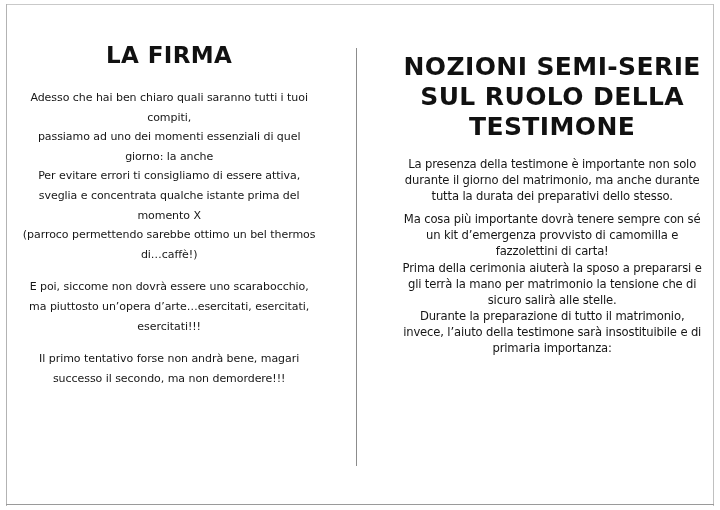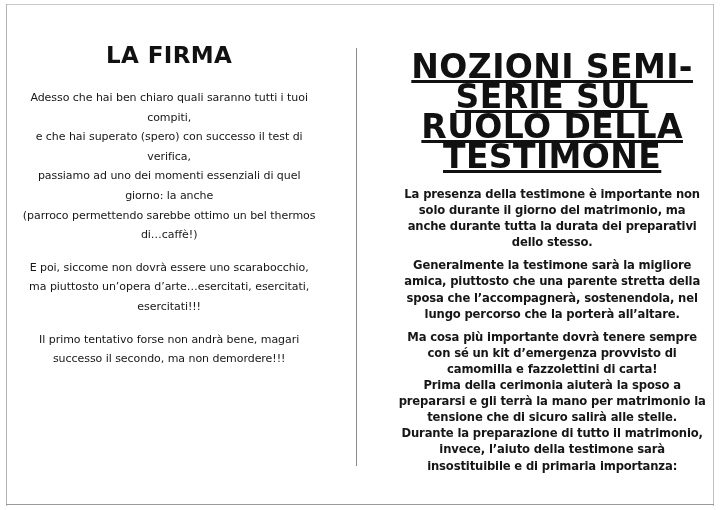--- a/index.html
+++ b/index.html
@@ -86,42 +86,41 @@
     color: #111111;
     font-family: "DejaVu Sans", sans-serif;
     letter-spacing: 0.4px;
   }
   .title-left {
     font-size: 23px;
     line-height: 26px;
     margin: 0 0 20px 0;
   }
   .title-right {
-    font-size: 33px;
+    font-size: 25px;
     line-height: 30px;
     margin: 0 0 14px 0;
     padding: 0 4px;
-    text-decoration: underline;
   }
 
   .para {
     text-align: center;
     color: #161616;
     margin: 0;
   }
   .col-left .para {
     font-size: 11px;
     line-height: 19.6px;
     margin-bottom: 13px;
     letter-spacing: -0.05px;
   }
   .col-right .para {
     font-size: 11.6px;
     line-height: 16.1px;
-    font-weight: bold;
+    font-weight: normal;
     margin-bottom: 7px;
     letter-spacing: -0.15px;
   }
   .col-left .para:last-child,
   .col-right .para:last-child {
     margin-bottom: 0;
   }
 
   .para.tight {
     margin-bottom: 0;
@@ -137,32 +136,31 @@
   <div class="frame-right"></div>
   <div class="frame-bottom"></div>
 
   <div class="divider"></div>
 
   <div class="columns">
 
     <div class="col col-left">
       <h1 class="title title-left">LA FIRMA</h1>
       <p class="para tight">Adesso che hai ben chiaro quali saranno tutti i tuoi compiti,</p>
-      <p class="para tight">e che hai superato (spero)  con successo il test di verifica,</p>
       <p class="para tight">passiamo ad uno dei momenti essenziali di quel giorno: la anche</p>
+      <p class="para tight">Per evitare errori ti consigliamo di essere attiva, sveglia e concentrata qualche istante prima del momento X</p>
       <p class="para">(parroco permettendo sarebbe ottimo un bel thermos di…caffè!)</p>
       <p class="para">E poi, siccome non dovrà essere uno scarabocchio, ma piuttosto un’opera d’arte…esercitati, esercitati, esercitati!!!</p>
       <p class="para">Il primo tentativo forse non andrà bene, magari successo il secondo, ma non demordere!!!</p>
 
     </div>
 
     <div class="col col-right">
       <h1 class="title title-right">NOZIONI SEMI-SERIE SUL RUOLO DELLA TESTIMONE</h1>
       <p class="para">La presenza della testimone è importante non solo durante il giorno del matrimonio, ma anche durante tutta la durata dei preparativi dello stesso.</p>
-      <p class="para">Generalmente la testimone sarà la migliore amica, piuttosto che una parente stretta della sposa che l’accompagnerà, sostenendola, nel lungo percorso che la porterà all’altare.</p>
       <p class="para tight">Ma cosa più importante dovrà tenere sempre con sé un kit d’emergenza provvisto di camomilla e fazzolettini di carta!</p>
       <p class="para tight">Prima della cerimonia aiuterà la sposo a prepararsi e gli terrà la mano per matrimonio la tensione che di sicuro salirà alle stelle.</p>
       <p class="para">Durante la preparazione di tutto il matrimonio, invece, l’aiuto della testimone sarà insostituibile e di primaria importanza:</p>
 
     </div>
 
   </div>
 </div>
 
 </body></html>

